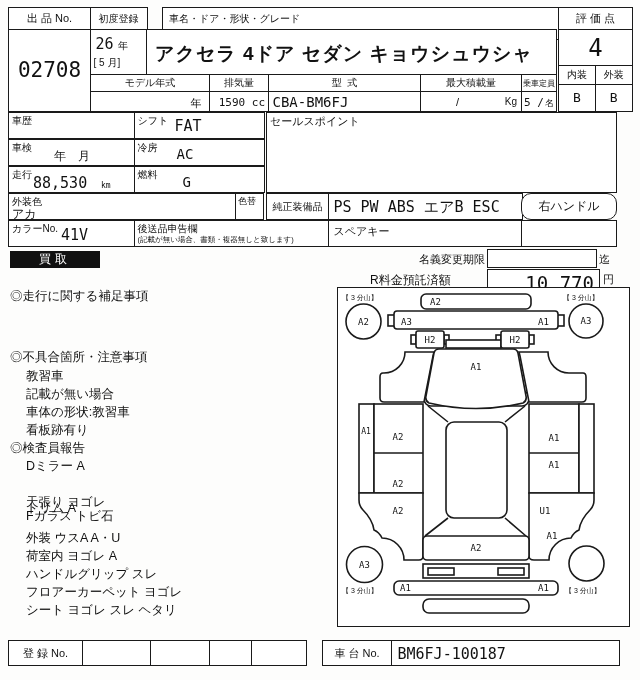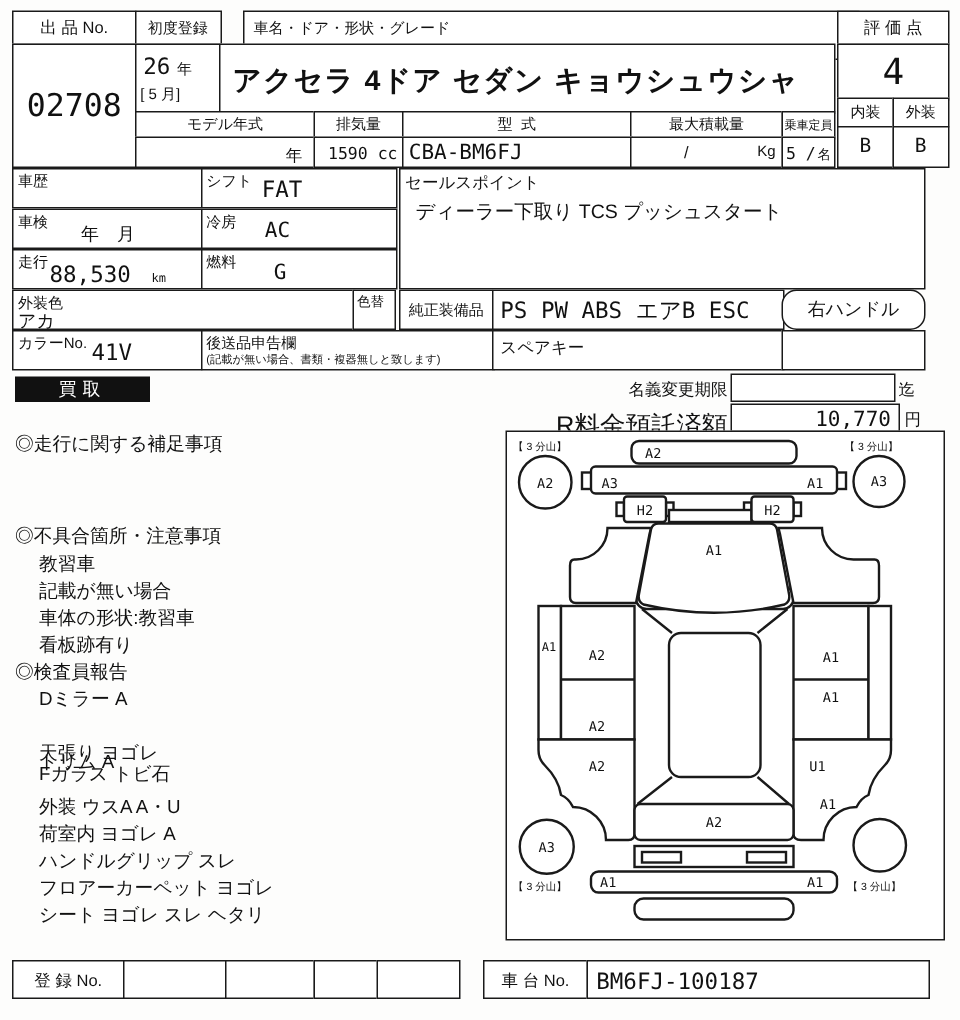--- a/index.html
+++ b/index.html
@@ -138,21 +138,20 @@
   <span class="cl">カラーNo.</span>
   <span class="mono" style="position:absolute;left:52px;top:5px;font-size:15px;">41V</span>
 </div>
 <div class="cell" style="left:133.5px;top:220px;width:196px;height:27px;">
   <span class="cl" style="font-size:10px;">後送品申告欄</span>
   <span style="position:absolute;left:3px;top:14px;font-size:7.5px;white-space:nowrap;">(記載が無い場合、書類・複器無しと致します)</span>
 </div>
 
 <div class="cell" style="left:266px;top:112px;width:351px;height:81px;">
   <span class="cl" style="font-size:11px;">セールスポイント</span>
-  <span class="nowrap" style="position:absolute;left:10px;top:19px;font-size:13px;">ディーラー下取り TCS プッシュスタート</span>
 </div>
 <div class="cell ctr" style="left:266px;top:193px;width:63px;height:27px;">
   <span style="font-size:10px;">純正装備品</span>
 </div>
 <div class="cell" style="left:327.5px;top:193px;width:195px;height:27px;">
   <span class="mono nowrap" style="position:absolute;left:5px;top:4px;font-size:15px;">PS PW ABS エアB ESC</span>
 </div>
 <div class="cell ctr" style="left:521px;top:193px;width:96px;height:27px;border-radius:10px;">
   <span style="font-size:12px;">右ハンドル</span>
 </div>
@@ -164,23 +163,23 @@
 <div class="abs ctr" style="left:10px;top:251px;width:90px;height:17px;background:#111;">
   <span style="color:#fff;font-size:12px;letter-spacing:4px;">買取</span>
 </div>
 
 <div class="abs nowrap" style="left:385px;top:252px;width:100px;text-align:right;font-size:11px;">名義変更期限</div>
 <div class="cell thin" style="left:487px;top:249px;width:110px;height:19px;">
   <span class="mono" style="position:absolute;right:4px;top:3px;font-size:12px;"></span>
 </div>
 <div class="abs" style="left:599px;top:252px;font-size:11px;">迄</div>
 
-<div class="abs nowrap" style="left:370px;top:272px;width:115px;text-align:right;font-size:17px;">R料金預託済額</div>
+<div class="abs nowrap" style="left:370px;top:272px;width:115px;font-size:12px;">R料金預託済額</div>
 <div class="cell thin" style="left:487px;top:269px;width:113px;height:19px;">
-  <span class="mono" style="position:absolute;right:5px;top:2px;font-size:14px;">10,770</span>
+  <span class="mono" style="position:absolute;right:5px;top:2px;font-size:19px;">10,770</span>
 </div>
 <div class="abs" style="left:603px;top:272px;font-size:11px;">円</div>
 
 <div class="noteline" style="left:10px;top:288px;">◎走行に関する補足事項</div>
 <div class="noteline" style="left:10px;top:349px;">◎不具合箇所・注意事項</div>
 <div class="noteline" style="left:26px;top:368px;">教習車</div>
 <div class="noteline" style="left:26px;top:386px;">記載が無い場合</div>
 <div class="noteline" style="left:26px;top:404px;">車体の形状:教習車</div>
 <div class="noteline" style="left:26px;top:422px;">看板跡有り</div>
 <div class="noteline" style="left:10px;top:440px;">◎検査員報告</div>

